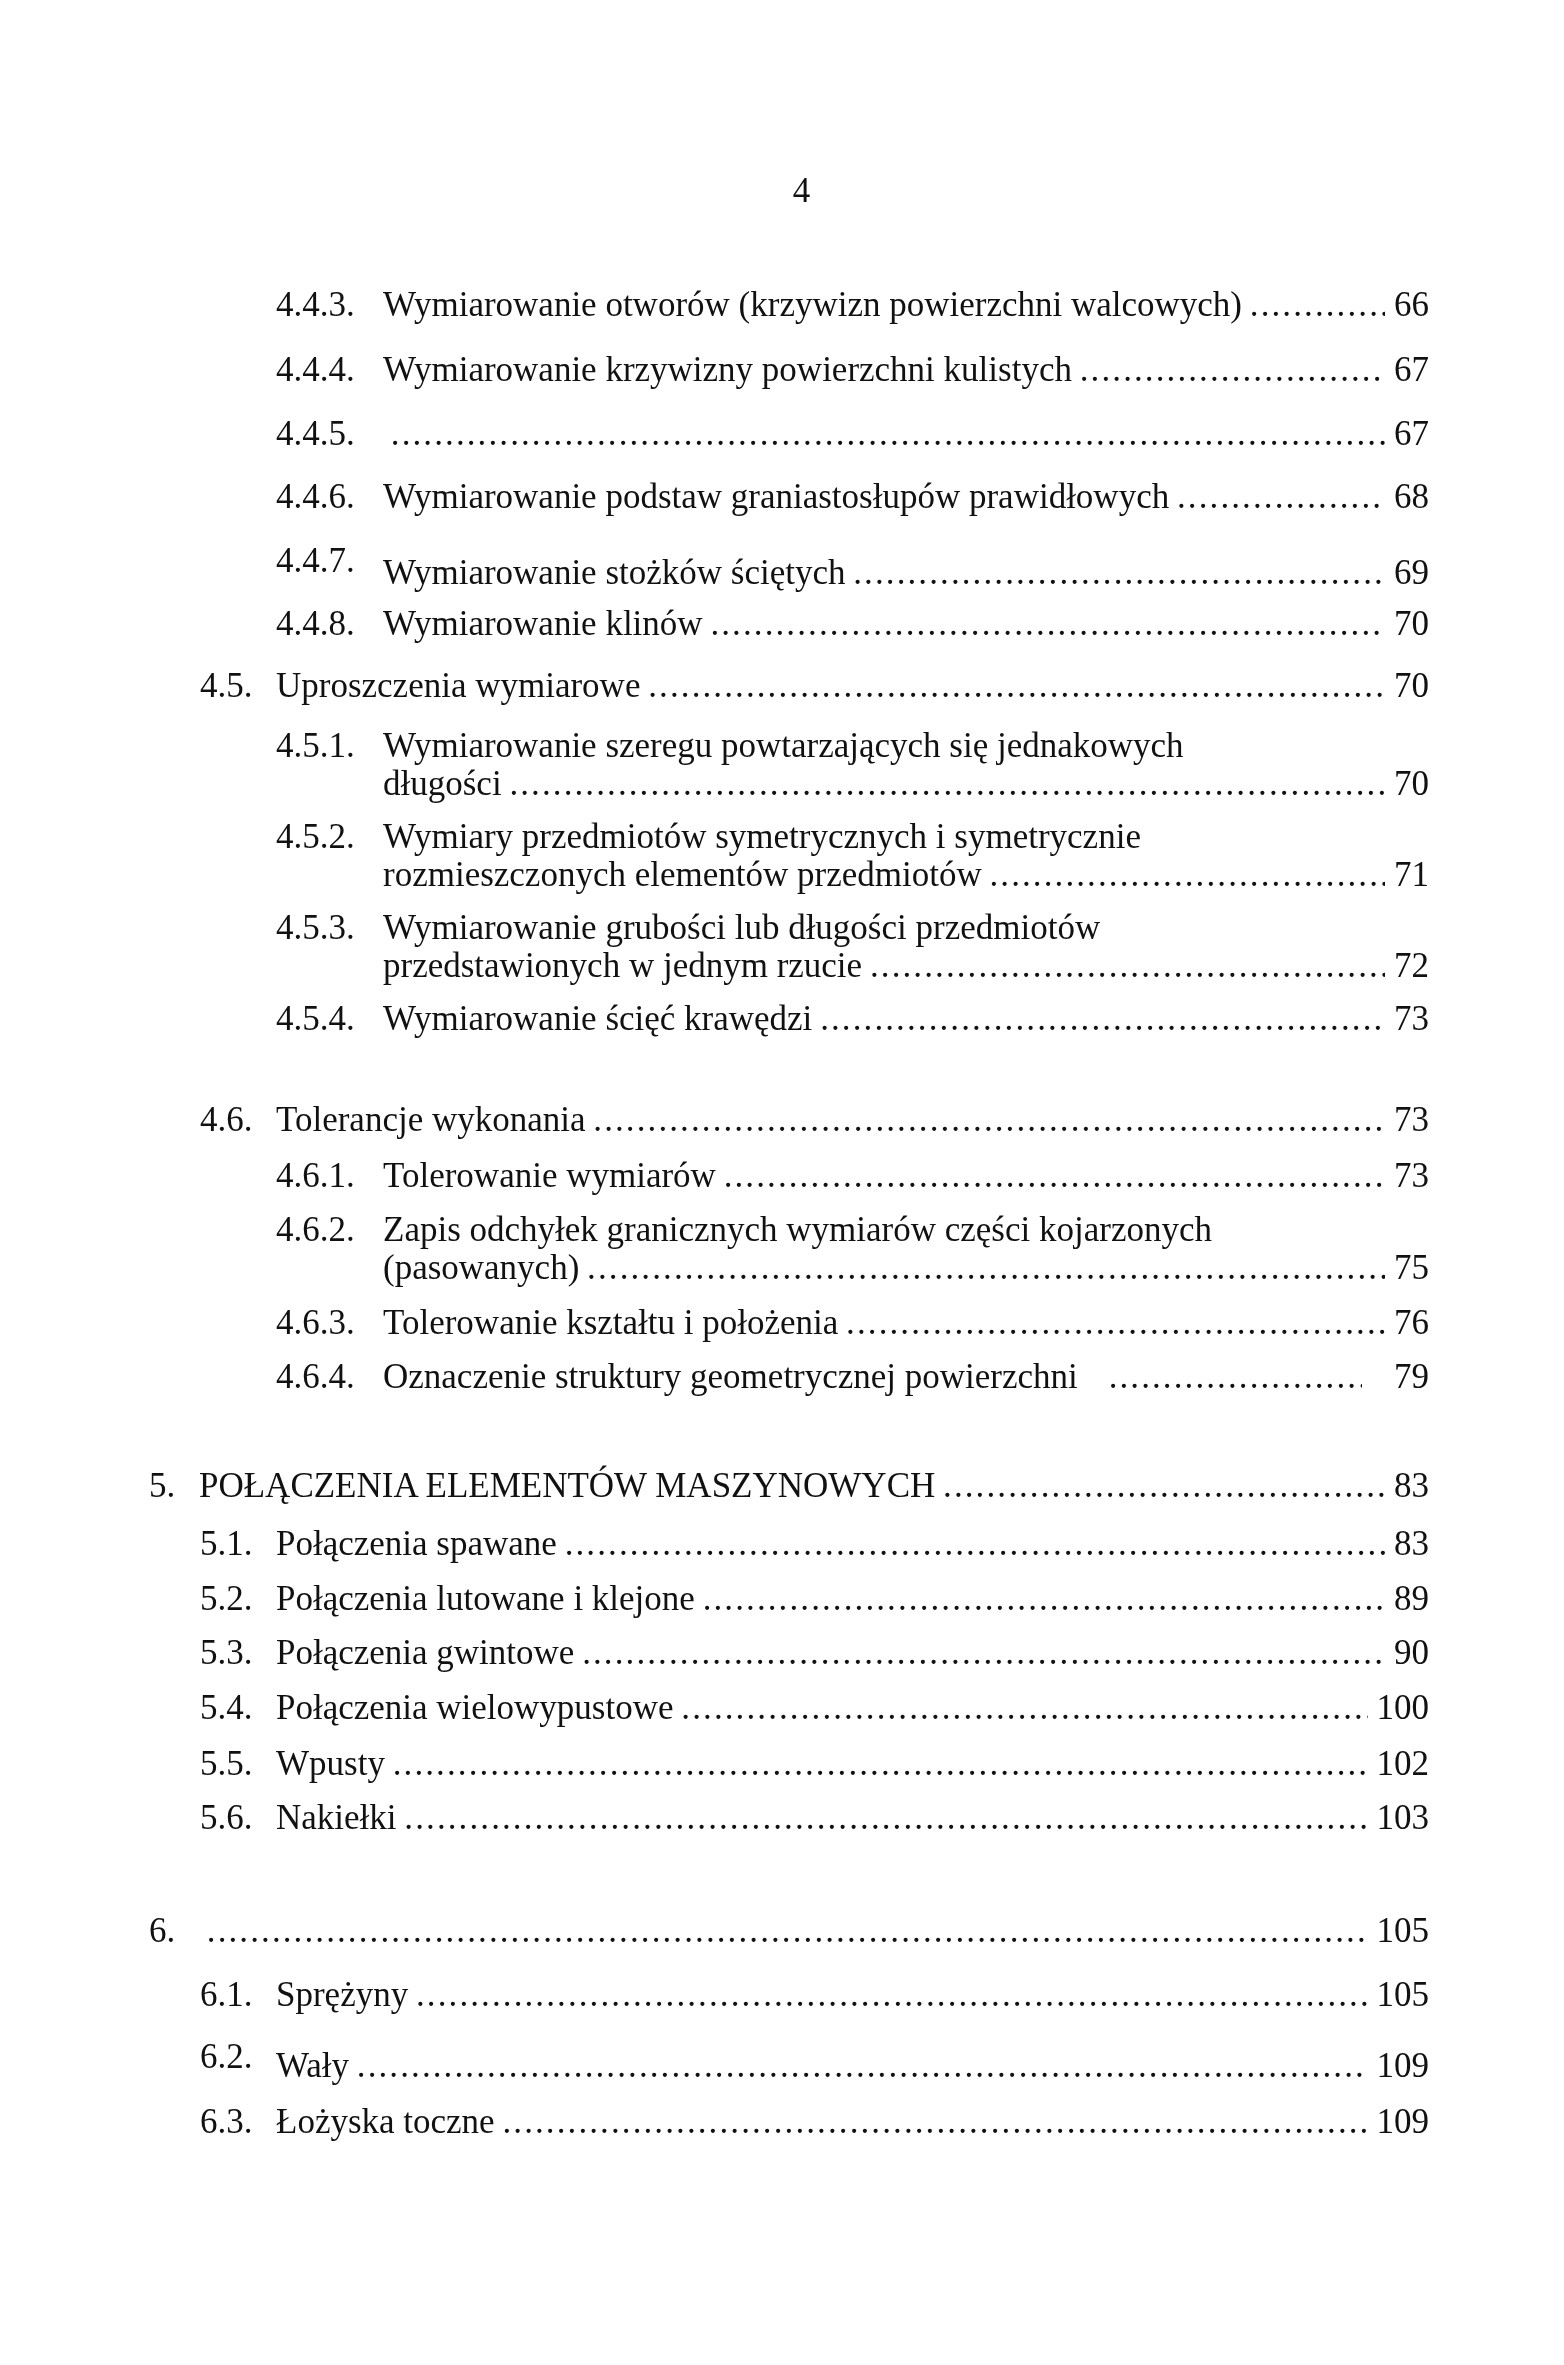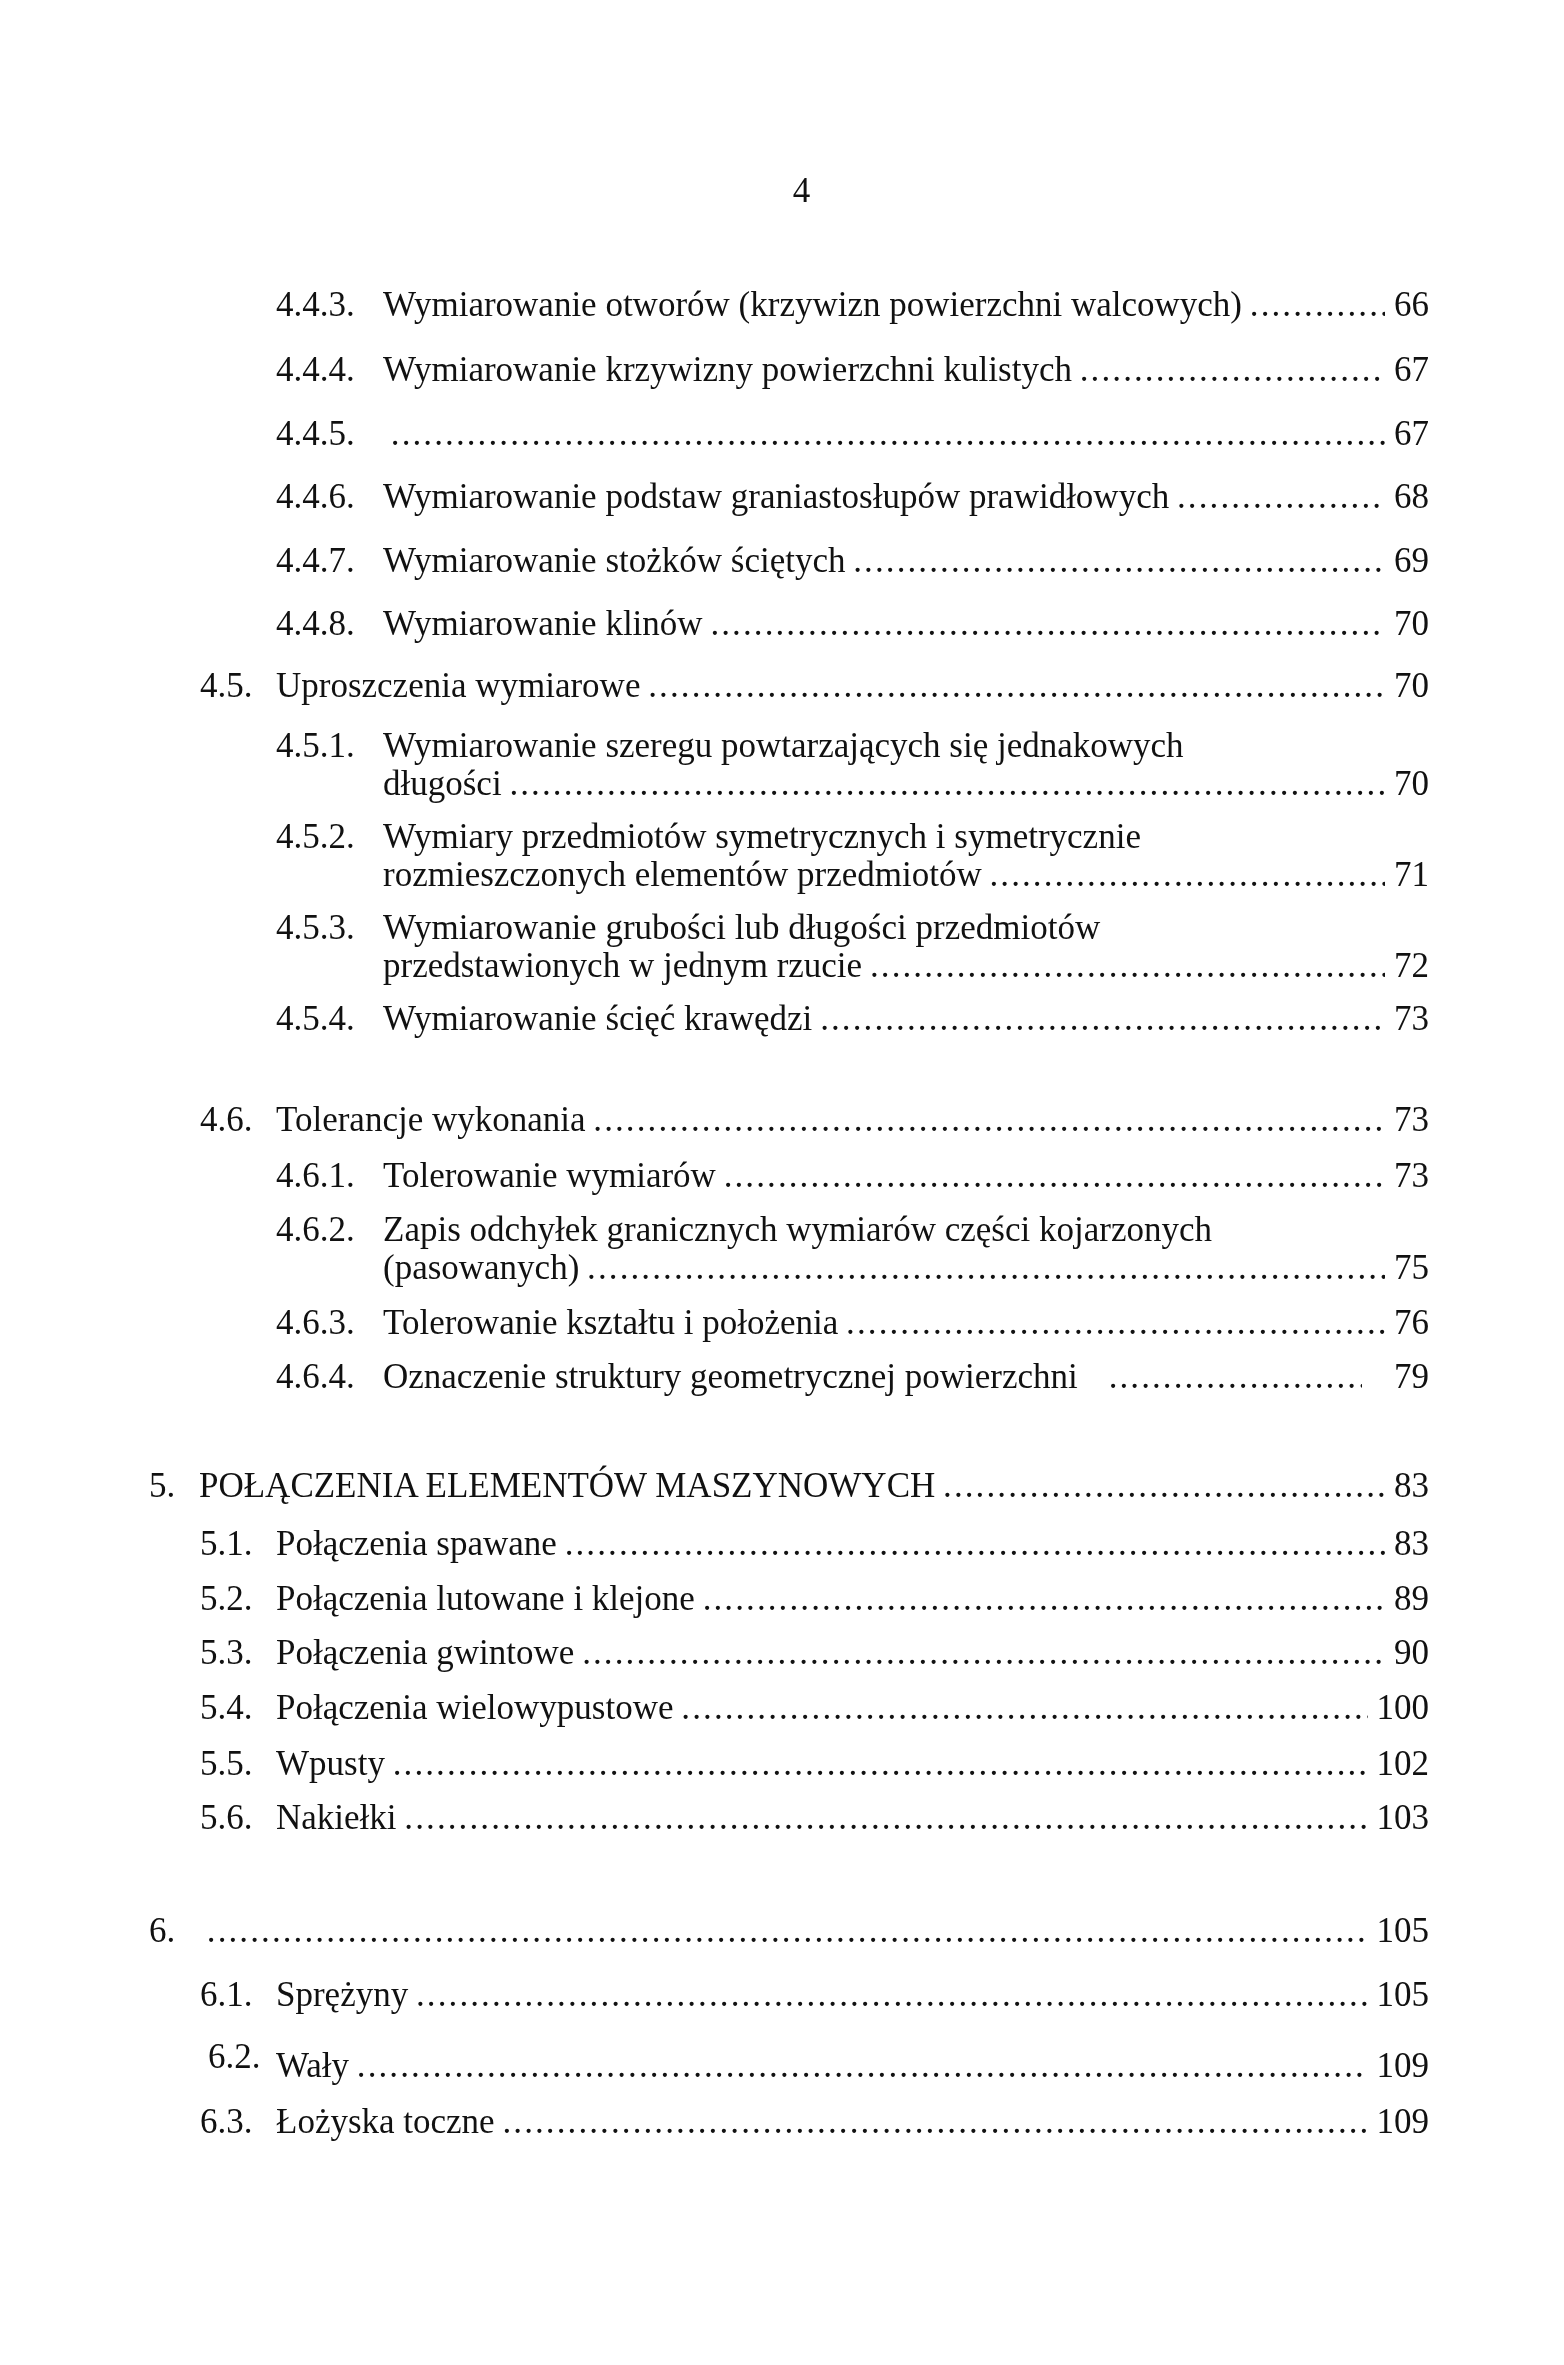--- a/index.html
+++ b/index.html
@@ -49,21 +49,21 @@
     <div class="entry" style="top: 477px;">
       <span class="line num" style="left: 276px;">4.4.6.</span>
       <div class="line txt-line" style="left: 383px; top: 0px; width: 1046px;">
         <span class="title">Wymiarowanie podstaw graniastosłupów prawidłowych</span>
         <span class="leader">....................................................................................................................................................................................................................................................................................................</span>
         <span class="pg">68</span>
       </div>
     </div>
     <div class="entry" style="top: 541px;">
       <span class="line num" style="left: 276px;">4.4.7.</span>
-      <div class="line txt-line" style="left: 383px; top: 0px; width: 1046px;">
+      <div class="line txt-line" style="left: 383px; top: 12px; width: 1046px;">
         <span class="title">Wymiarowanie stożków ściętych</span>
         <span class="leader">....................................................................................................................................................................................................................................................................................................</span>
         <span class="pg">69</span>
       </div>
     </div>
     <div class="entry" style="top: 604px;">
       <span class="line num" style="left: 276px;">4.4.8.</span>
       <div class="line txt-line" style="left: 383px; top: 0px; width: 1046px;">
         <span class="title">Wymiarowanie klinów</span>
         <span class="leader">....................................................................................................................................................................................................................................................................................................</span>
@@ -231,21 +231,21 @@
     </div>
     <div class="entry" style="top: 1975px;">
       <span class="line num" style="left: 200px;">6.1.</span>
       <div class="line txt-line" style="left: 276px; top: 0px; width: 1153px;">
         <span class="title">Sprężyny</span>
         <span class="leader">....................................................................................................................................................................................................................................................................................................</span>
         <span class="pg">105</span>
       </div>
     </div>
     <div class="entry" style="top: 2037px;">
-      <span class="line num" style="left: 208px;">6.2.</span>
+      <span class="line num" style="left: 200px;">6.2.</span>
       <div class="line txt-line" style="left: 276px; top: 9px; width: 1153px;">
         <span class="title">Wały</span>
         <span class="leader">....................................................................................................................................................................................................................................................................................................</span>
         <span class="pg">109</span>
       </div>
     </div>
     <div class="entry" style="top: 2102px;">
       <span class="line num" style="left: 200px;">6.3.</span>
       <div class="line txt-line" style="left: 276px; top: 0px; width: 1153px;">
         <span class="title">Łożyska toczne</span>

